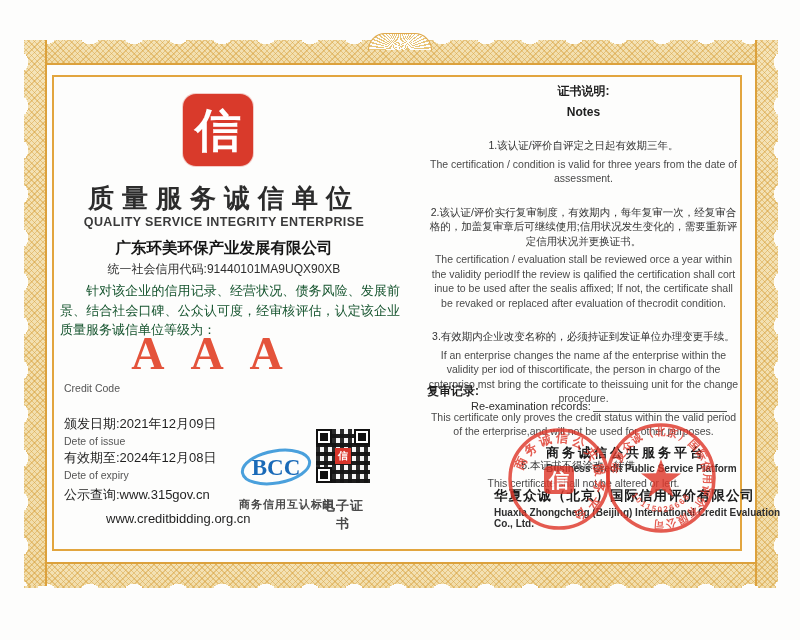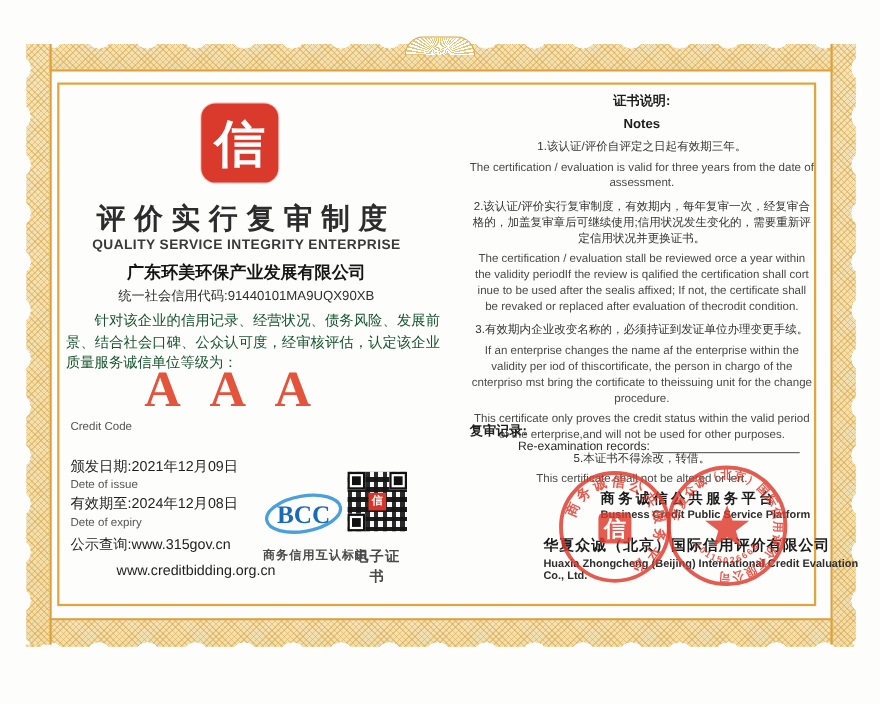--- a/index.html
+++ b/index.html
@@ -71,21 +71,21 @@
   .qr .f::after{content:"";position:absolute;inset:2px;background:#111;}
   .qr .f-tl{left:0;top:0;} .qr .f-tr{right:0;top:0;} .qr .f-bl{left:0;bottom:0;}
   .qr .qc{position:absolute;left:19px;top:19px;width:16px;height:16px;background:#d9352b;
           color:#fff;font-size:10px;font-weight:bold;text-align:center;line-height:16px;}
   .qr-label{left:316px;top:497px;width:54px;text-align:center;font-size:13px;font-weight:bold;
             color:#4a4a4a;letter-spacing:1px;}
 
   
   .notes{left:427px;top:83px;width:313px;text-align:center;}
   .notes .h{font-size:12px;font-weight:bold;color:#1d1d1d;margin-bottom:5px;}
-  .notes .cn{font-size:10.5px;color:#333;line-height:14.5px;margin-top:7px;}
+  .notes .cn{font-size:10.5px;color:#333;line-height:14.5px;margin-top:19px;}
   .notes .en{font-size:10.5px;color:#4a4a4a;line-height:14.5px;margin-top:4px;}
   .reexam{left:427px;top:383px;width:300px;}
   .reexam .cn{font-size:12px;font-weight:bold;color:#1d1d1d;}
   .reexam .row{font-size:11px;font-weight:normal;color:#2c2c2c;display:flex;align-items:flex-end;padding-left:44px;}
   .reexam .uline{flex:1;border-bottom:1px solid #555;height:11px;margin-left:2px;}
 
   
   .iss-pcn{left:546px;top:444px;font-size:13px;font-weight:bold;color:#1b1b1b;letter-spacing:3px;}
   .iss-pen{left:546px;top:463px;font-size:10px;font-weight:bold;color:#2e2e2e;}
   .iss-ccn{left:494px;top:487px;font-size:13.5px;font-weight:bold;color:#1b1b1b;letter-spacing:1px;}
@@ -100,21 +100,21 @@
 <div class="band band-top"></div>
 <div class="band band-bottom"></div>
 <div class="band band-left"></div>
 <div class="band band-right"></div>
 <div class="abs rosette"></div>
 <div class="abs frame"></div>
 
 <div class="abs seal">
   <span>信</span>
 </div>
-<div class="abs title">评价实行复审制度</div>
+<div class="abs title">质量服务诚信单位</div>
 <div class="abs title-en">QUALITY SERVICE INTEGRITY ENTERPRISE</div>
 <div class="abs company">广东环美环保产业发展有限公司</div>
 <div class="abs uscc">统一社会信用代码:91440101MA9UQX90XB</div>
 <div class="abs statement">针对该企业的信用记录、经营状况、债务风险、发展前景、结合社会口碑、公众认可度，经审核评估，认定该企业质量服务诚信单位等级为：</div>
 <div class="abs grade">AAA</div>
 
 <div class="abs kv kv-credit">
   <div class="en">Credit Code</div>
 </div>
 <div class="abs kv kv-issue">
@@ -141,21 +141,21 @@
   <div class="f f-tr"></div>
   <div class="f f-bl"></div>
   <div class="qc">信</div>
 </div>
 <div class="abs qr-label">电子证书</div>
 
 <div class="abs notes">
   <div class="h">证书说明:</div>
   <div class="h">Notes</div>
   <div class="cn">1.该认证/评价自评定之日起有效期三年。</div>
-  <div class="en">The certification / evaluation is valid for three years from the date of assessment.</div>
+  <div class="en">The certification / condition is valid for three years from the date of assessment.</div>
   <div class="cn">2.该认证/评价实行复审制度，有效期内，每年复审一次，经复审合格的，加盖复审章后可继续使用;信用状况发生变化的，需要重新评定信用状况并更换证书。</div>
   <div class="en">The certification / evaluation stall be reviewed orce a year within the validity periodIf the review is qalified the certification shall cort inue to be used after the sealis affixed; If not, the certificate shall be revaked or replaced after evaluation of thecrodit condition.</div>
   <div class="cn">3.有效期内企业改变名称的，必须持证到发证单位办理变更手续。</div>
   <div class="en">If an enterprise changes the name af the enterprise within the validity per iod of thiscortificate, the person in chargo of the cnterpriso mst bring the cortificate to theissuing unit for the change procedure.</div>
   <div class="en">This certificate only proves the credit status within the valid period of the erterprise,and will not be used for other purposes.</div>
   <div class="cn">5.本证书不得涂改，转借。</div>
   <div class="en">This certificate shall not be altered or lert.</div>
 </div>
 
 <div class="abs reexam">

